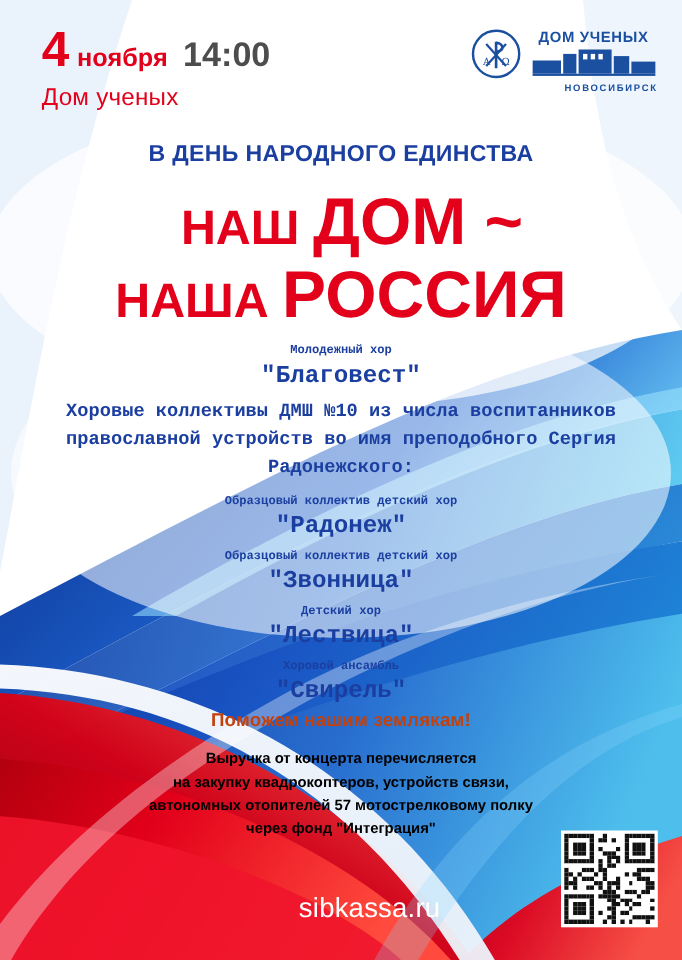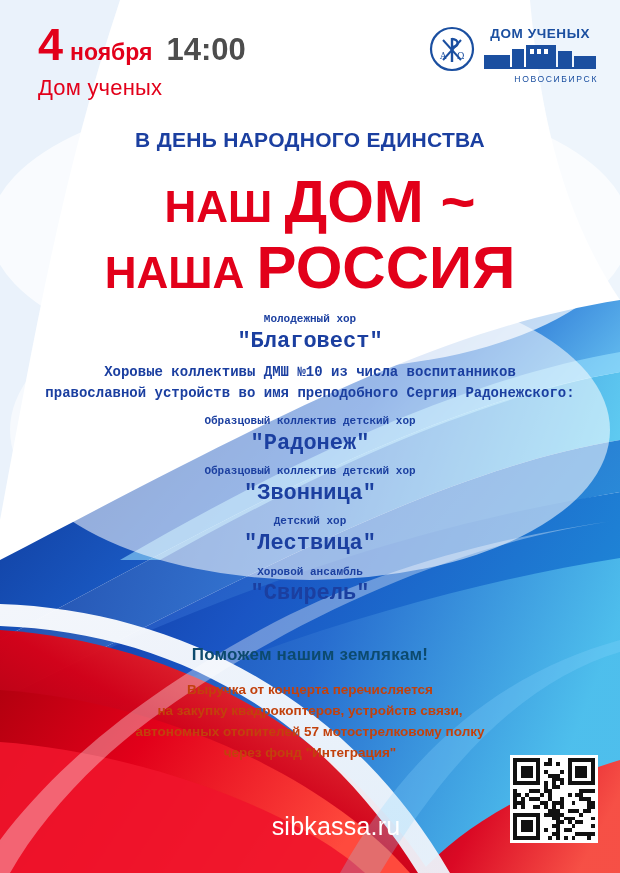--- a/index.html
+++ b/index.html
@@ -92,21 +92,21 @@
     font-size: 13.5px;
     font-weight: bold;
     letter-spacing: 0.6px;
   }
   .logo-building {
     margin: 2px 0 1px;
   }
   .logo-sub {
     color: #1b4fa0;
     font-size: 8.6px;
-    font-weight: normal;
+    font-weight: bold;
     letter-spacing: 1.6px;
     margin-left: 32px;
   }
   
   .subtitle-unity {
     position: absolute;
     top: 128px;
     width: 620px;
     text-align: center;
     color: #1b3fa0;
@@ -146,42 +146,42 @@
     margin: 0;
     line-height: 1.45;
   }
   .p-name {
     font-size: 22px;
     font-weight: bold;
     margin: 2px 0 8px;
     line-height: 1.1;
   }
   .p-note {
-    font-size: 14px;
+    font-size: 17px;
     font-weight: bold;
     line-height: 1.5;
     margin: 4px 0 10px;
   }
   
   .help-title {
     position: absolute;
     top: 645px;
     width: 620px;
     text-align: center;
-    color: #0c4a6e;
+    color: #c2410c;
     font-size: 17px;
     font-weight: bold;
     letter-spacing: 0.2px;
   }
   .help-text {
     position: absolute;
     top: 680px;
     width: 620px;
     text-align: center;
-    color: #c2410c;
+    color: #000000;
     font-size: 13.5px;
     font-weight: bold;
     line-height: 1.55;
   }
   .help-text div { white-space: nowrap; }
   
   .footer {
     position: absolute;
     top: 812px;
     left: 0;

